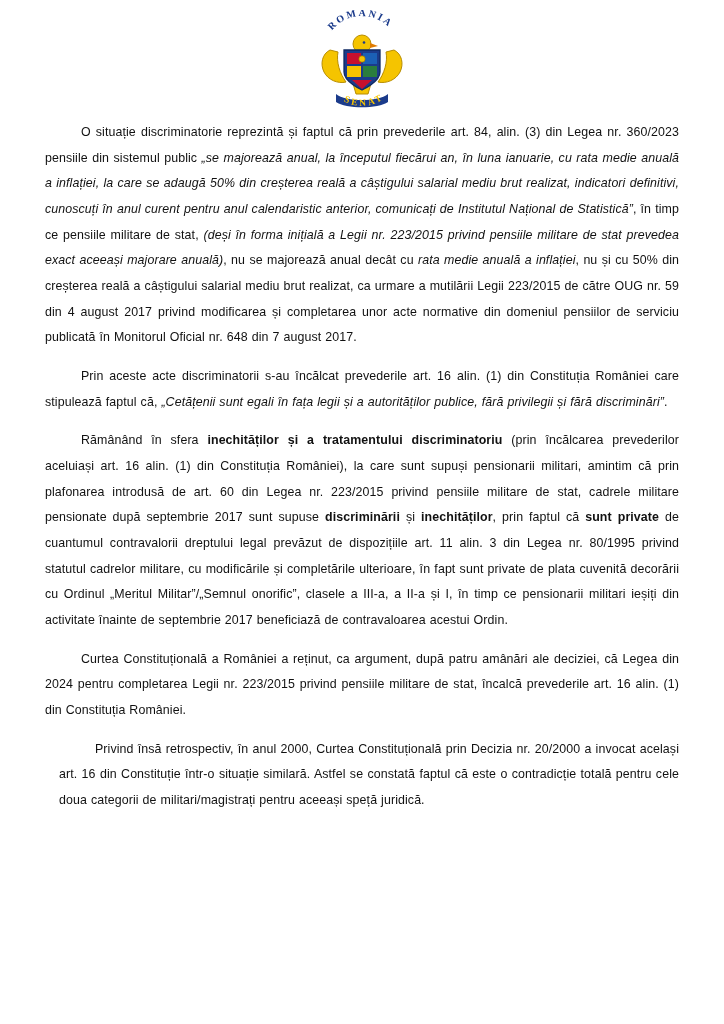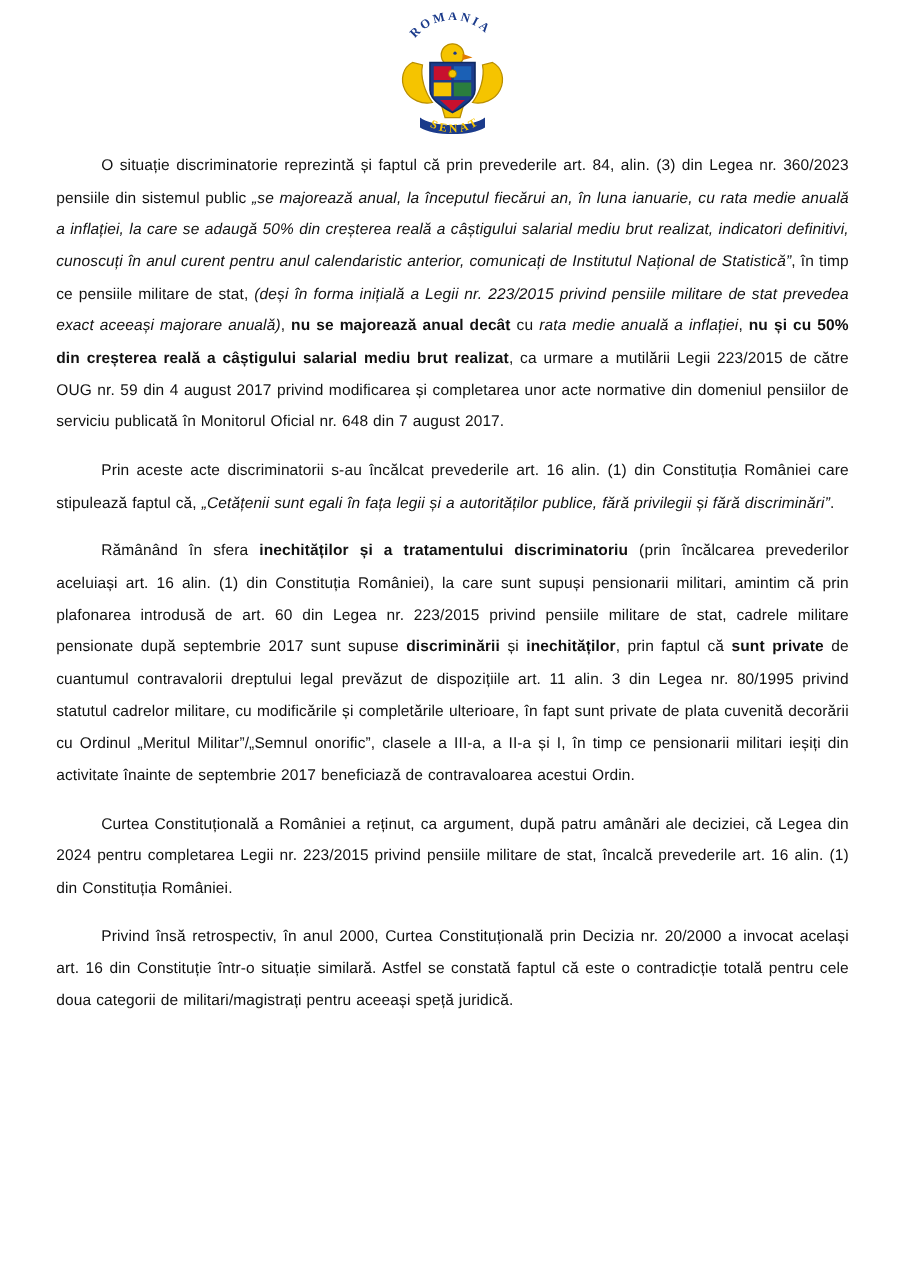--- a/index.html
+++ b/index.html
@@ -41,23 +41,23 @@
     margin: 0 0 13px 0;
     text-align: justify;
     text-justify: inter-word;
     font-size: 12.4px;
     line-height: 2.07;
     text-indent: 36px;
     letter-spacing: 0.1px;
     word-spacing: 0.4px;
     color: #111111;
   }
-  p.para:last-child { margin-bottom: 0; }
+  p.para:last-child { margin-bottom: 0; margin-left: 14px; }
   .it { font-style: italic; }
-  .bd { font-weight: bold; }
+  .bd { font-weight: normal; }
   .bdit { font-weight: bold; }
 </style>
 </head>
 <body>
 
 <div class="page">
 
   <div class="crest-wrap">
     <div class="crest">
       <svg width="96" height="100" viewBox="0 0 96 100" xmlns="http://www.w3.org/2000/svg">

